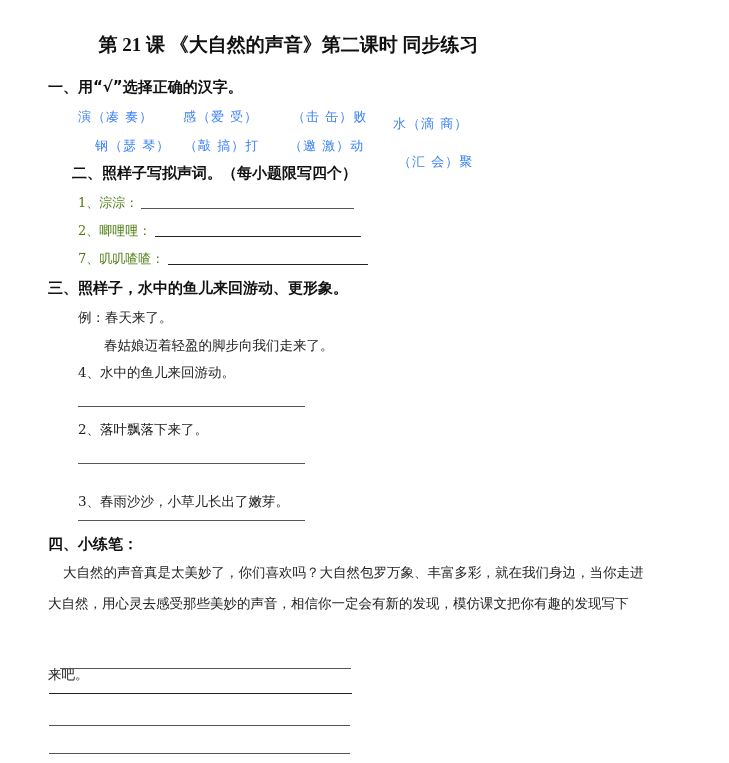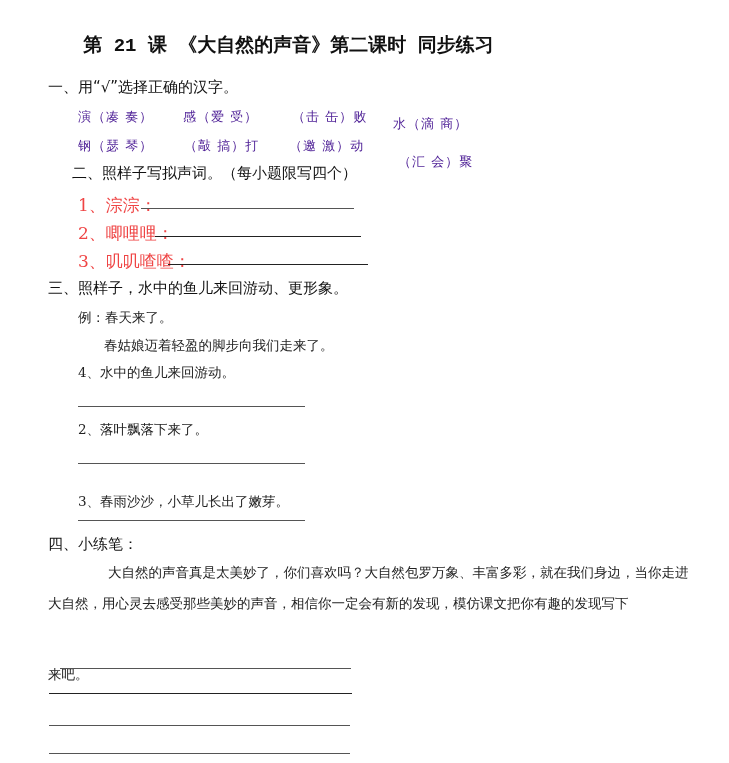--- a/index.html
+++ b/index.html
@@ -4,67 +4,67 @@
 <style>
   html, body { margin: 0; padding: 0; background: #ffffff; }
   body {
     width: 729px; height: 763px; position: relative; overflow: hidden;
     font-family: "DejaVu Serif", "Liberation Serif", serif;
     color: #1a1a1a;
   }
   .abs { position: absolute; white-space: nowrap; }
   .title {
     left: 0; width: 577px; top: 32px; text-align: center;
-    font-family: Liberation Mono, monospace;
+    font-family: Liberation Serif, serif;
     font-weight: bold; font-size: 19px; color: #111;
   }
   .heading {
     font-family: "DejaVu Sans", "Liberation Sans", sans-serif;
-    font-weight: normal; font-size: 15px; color: #111;
+    font-weight: bold; font-size: 15px; color: #111;
   }
-  .body-text { font-size: 17px; color: #ef4444; }
+  .body-text { font-size: 13px; color: #4d7c0f; }
   .body-text-md { font-size: 13.5px; color: #222; text-align: right; }
-  .opt { position: absolute; font-size: 13px; color: #4c1d95; letter-spacing: 1px; white-space: nowrap; }
+  .opt { position: absolute; font-size: 13px; color: #3b82f6; letter-spacing: 1px; white-space: nowrap; }
   .line { position: absolute; height: 0; border-top: 1.5px solid #555; }
   .line.dark { border-top-color: #222; }
 </style>
 </head>
 <body>
 
 <div class="abs title">第 21 课 《大自然的声音》第二课时 同步练习</div>
 
 <div class="abs heading" style="left:48px; top:78px;">一、用“√”选择正确的汉字。</div>
 <div class="opt" style="left:78px; top:108px;">演（凑 奏）</div>
 <div class="opt" style="left:183px; top:108px;">感（爱 受）</div>
 <div class="opt" style="left:292px; top:108px;">（击 缶）败</div>
 <div class="opt" style="left:393px; top:92px;margin-top:23px;">水（滴 商）</div>
-<div class="opt" style="left:78px; top:137px;">钢（瑟 琴）</div>
+<div class="opt" style="left:95px; top:137px;">钢（瑟 琴）</div>
 <div class="opt" style="left:184px; top:137px;">（敲 搞）打</div>
 <div class="opt" style="left:289px; top:137px;">（邀 激）动</div>
 <div class="opt" style="left:398px; top:153px;">（汇 会）聚</div>
 
 <div class="abs heading" style="left:48px; top:164px;margin-left:24px;">二、照样子写拟声词。（每小题限写四个）</div>
 <div class="abs body-text" style="left:78px; top:194px;">1、淙淙：</div>
 <div class="line" style="left:141px; width:213px; top:208px;"></div>
 <div class="abs body-text" style="left:78px; top:222px;">2、唧哩哩：</div>
 <div class="line dark" style="left:155px; width:206px; top:236px;"></div>
-<div class="abs body-text" style="left:78px; top:250px;">3、叽叽喳喳：</div>
+<div class="abs body-text" style="left:78px; top:250px;">7、叽叽喳喳：</div>
 <div class="line dark" style="left:168px; width:200px; top:264px;"></div>
 
 <div class="abs heading" style="left:48px; top:279px;">三、照样子，水中的鱼儿来回游动、更形象。</div>
 <div class="abs body-text-md" style="left:78px; top:309px;">例：春天来了。</div>
 <div class="abs body-text-md" style="left:104px; top:337px;">春姑娘迈着轻盈的脚步向我们走来了。</div>
 <div class="abs body-text-md" style="left:78px; top:364px;">4、水中的鱼儿来回游动。</div>
 <div class="line" style="left:78px; width:227px; top:406px;"></div>
 <div class="abs body-text-md" style="left:78px; top:421px;">2、落叶飘落下来了。</div>
 <div class="line" style="left:78px; width:227px; top:463px;"></div>
 <div class="abs body-text-md" style="left:78px; top:478px;margin-top:15px;">3、春雨沙沙，小草儿长出了嫩芽。</div>
 <div class="line" style="left:78px; width:227px; top:520px;"></div>
 
 <div class="abs heading" style="left:48px; top:535px;">四、小练笔：</div>
-<div class="abs body-text-md" style="left:63px; top:564px;margin-left:45px;">大自然的声音真是太美妙了，你们喜欢吗？大自然包罗万象、丰富多彩，就在我们身边，当你走进</div>
+<div class="abs body-text-md" style="left:63px; top:564px;">大自然的声音真是太美妙了，你们喜欢吗？大自然包罗万象、丰富多彩，就在我们身边，当你走进</div>
 <div class="abs body-text-md" style="left:48px; top:595px;">大自然，用心灵去感受那些美妙的声音，相信你一定会有新的发现，模仿课文把你有趣的发现写下</div>
 <div class="abs body-text-md" style="left:48px; top:626px;margin-top:40px;">来吧。</div>
 
 <div class="line" style="left:60px; width:291px; top:668px;"></div>
 <div class="line dark" style="left:49px; width:303px; top:693px;"></div>
 <div class="line" style="left:49px; width:301px; top:725px;"></div>
 <div class="line" style="left:49px; width:301px; top:753px;"></div>
 
 </body></html>

